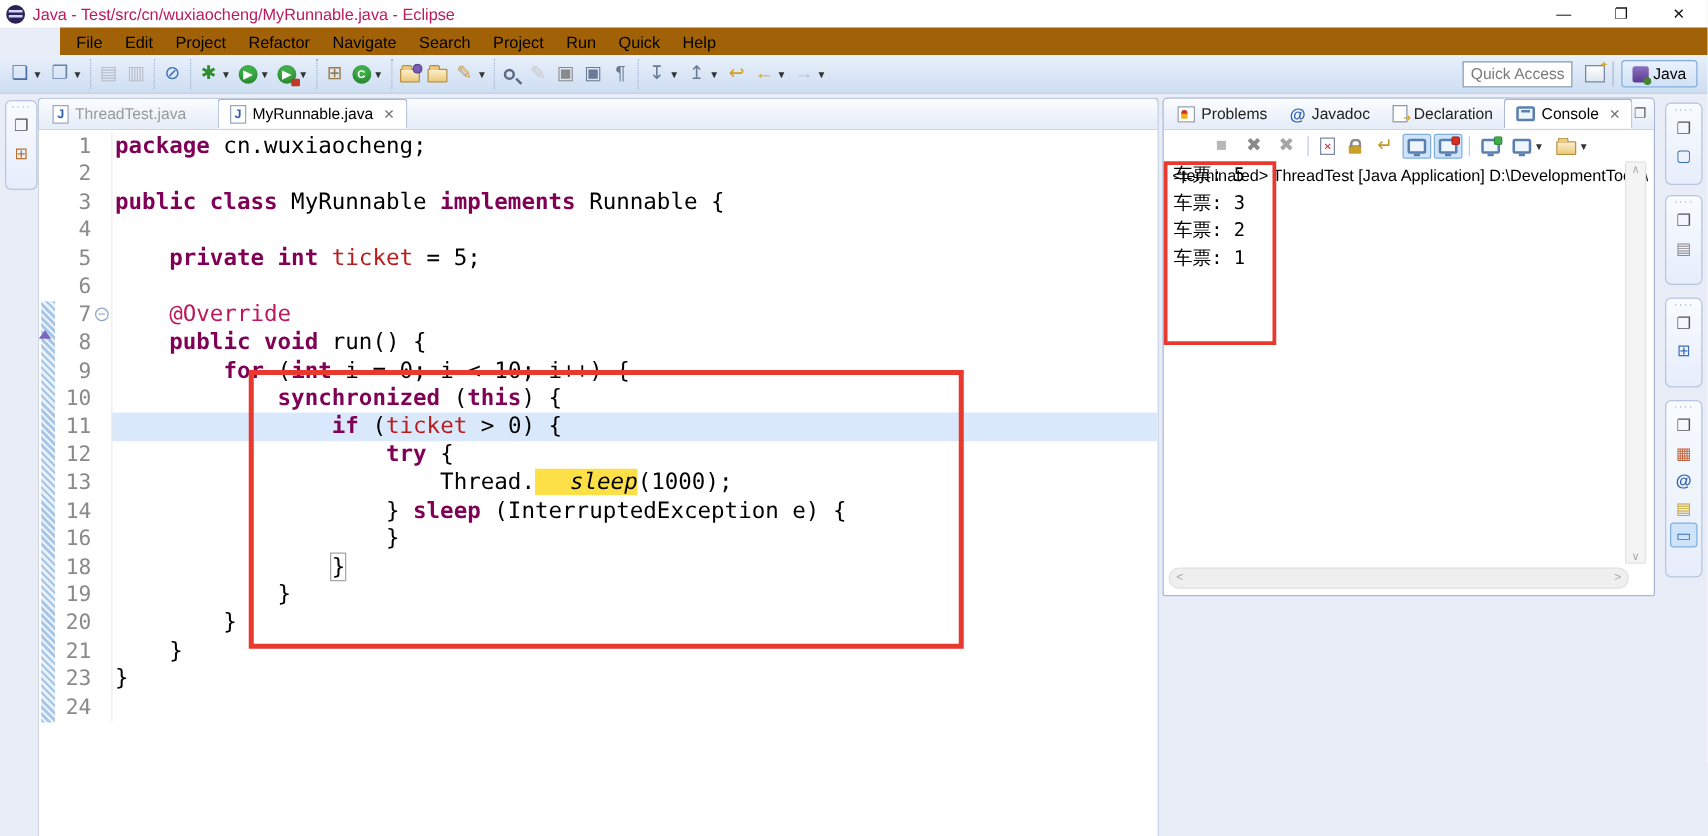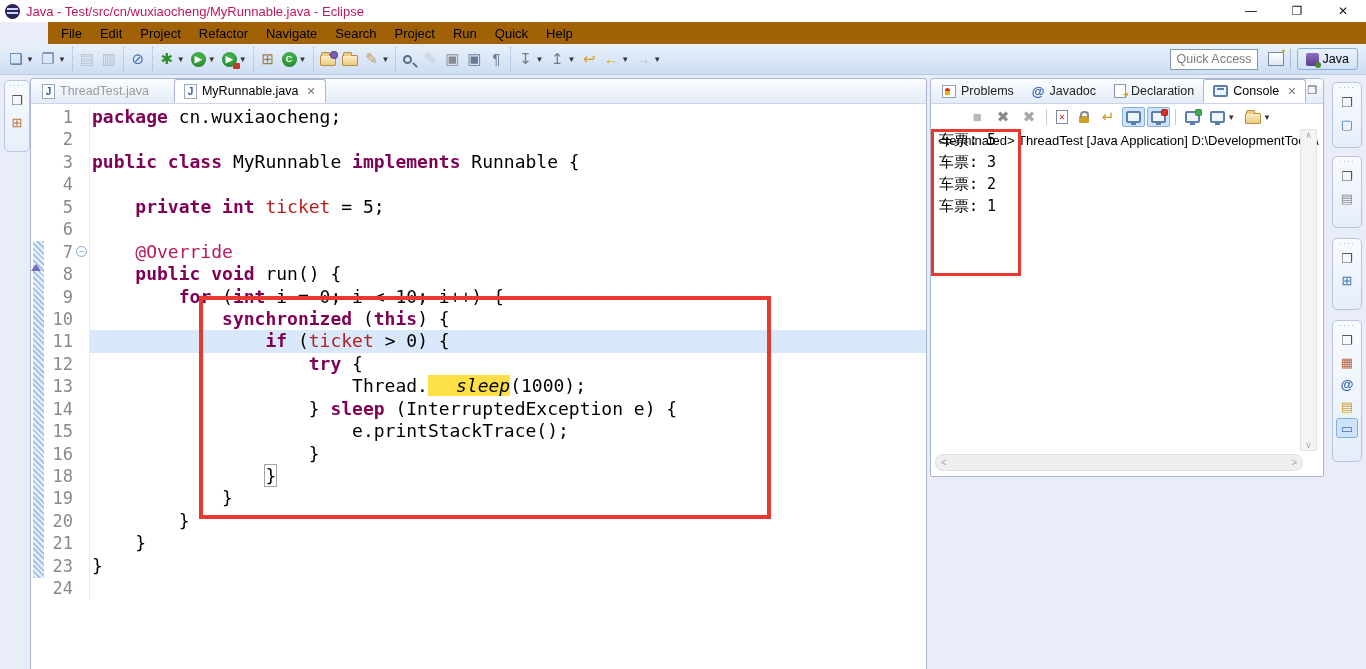--- a/index.html
+++ b/index.html
@@ -278,21 +278,20 @@
         <div class="row"><span class="lnum">5</span><span class="foldcol"></span><span class="codetext"><span class="tok-pl">    </span><span class="tok-kw">private int</span><span class="tok-pl"> </span><span class="tok-fld">ticket</span><span class="tok-pl"> = 5;</span></span></div>
         <div class="row"><span class="lnum">6</span><span class="foldcol"></span><span class="codetext"></span></div>
         <div class="row"><span class="lnum">7</span><span class="foldcol"><span class="fold-minus">−</span></span><span class="codetext"><span class="tok-ann">    @Override</span></span></div>
         <div class="row"><span class="lnum">8</span><span class="foldcol"></span><span class="codetext"><span class="tok-pl">    </span><span class="tok-kw">public void</span><span class="tok-pl"> run() {</span></span></div>
         <div class="row"><span class="lnum">9</span><span class="foldcol"></span><span class="codetext"><span class="tok-pl">        </span><span class="tok-kw">for</span><span class="tok-pl"> (</span><span class="tok-kw">int</span><span class="tok-pl"> i = 0; i &lt; 10; i++) {</span></span></div>
         <div class="row"><span class="lnum">10</span><span class="foldcol"></span><span class="codetext"><span class="tok-pl">            </span><span class="tok-kw">synchronized</span><span class="tok-pl"> (</span><span class="tok-kw">this</span><span class="tok-pl">) {</span></span></div>
         <div class="row hl"><span class="lnum">11</span><span class="foldcol"></span><span class="codetext"><span class="tok-pl">                </span><span class="tok-kw">if</span><span class="tok-pl"> (</span><span class="tok-fld">ticket</span><span class="tok-pl"> &gt; 0) {</span></span></div>
         <div class="row"><span class="lnum">12</span><span class="foldcol"></span><span class="codetext"><span class="tok-pl">                    </span><span class="tok-kw">try</span><span class="tok-pl"> {</span></span></div>
         <div class="row"><span class="lnum">13</span><span class="foldcol"></span><span class="codetext"><span class="tok-pl">                        Thread.</span><span class="tok-occ">sleep</span><span class="tok-pl">(1000);</span></span></div>
         <div class="row"><span class="lnum">14</span><span class="foldcol"></span><span class="codetext"><span class="tok-pl">                    } </span><span class="tok-kw">sleep</span><span class="tok-pl"> (InterruptedException e) {</span></span></div>
-        <div class="row"><span class="lnum">15</span><span class="foldcol"></span><span class="codetext"><span class="tok-pl">                        e.printStackTrace();</span></span></div>
         <div class="row"><span class="lnum">16</span><span class="foldcol"></span><span class="codetext"><span class="tok-pl">                    }</span></span></div>
         <div class="row"><span class="lnum">18</span><span class="foldcol"></span><span class="codetext"><span class="tok-pl">                </span><span class="tok-brk">}</span></span></div>
         <div class="row"><span class="lnum">19</span><span class="foldcol"></span><span class="codetext"><span class="tok-pl">            }</span></span></div>
         <div class="row"><span class="lnum">20</span><span class="foldcol"></span><span class="codetext"><span class="tok-pl">        }</span></span></div>
         <div class="row"><span class="lnum">21</span><span class="foldcol"></span><span class="codetext"><span class="tok-pl">    }</span></span></div>
         <div class="row"><span class="lnum">23</span><span class="foldcol"></span><span class="codetext"><span class="tok-pl">}</span></span></div>
         <div class="row"><span class="lnum">24</span><span class="foldcol"></span><span class="codetext"></span></div>
       </div>
   </div>
 </div>

